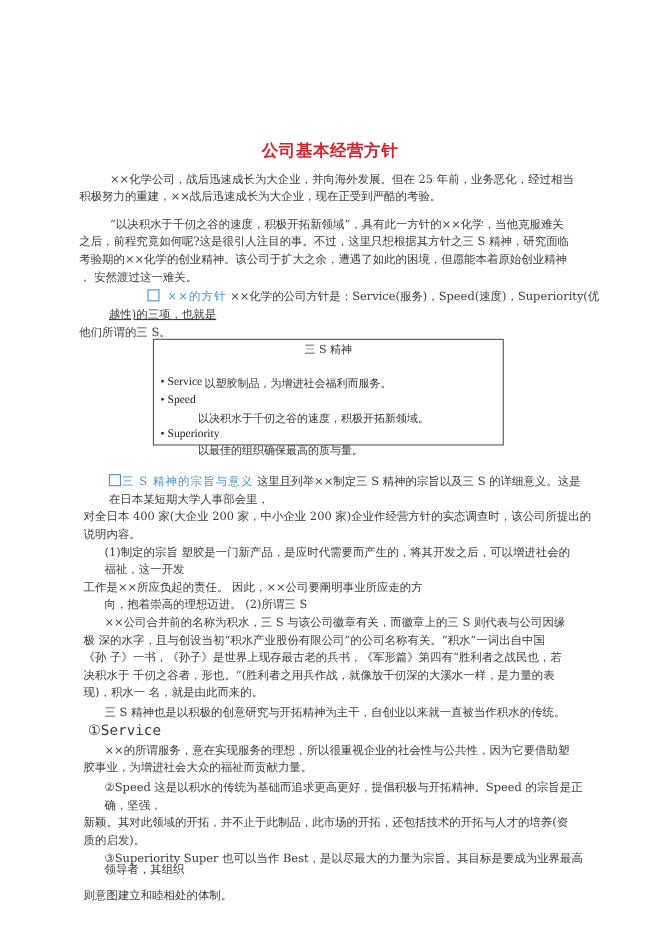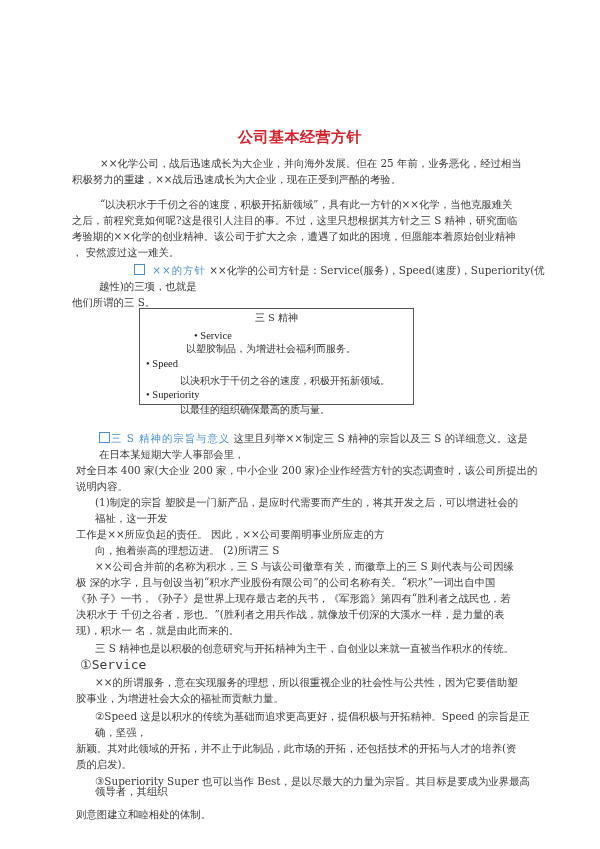--- a/index.html
+++ b/index.html
@@ -6,21 +6,21 @@
   body { width:600px; height:849px; position:relative; overflow:hidden;
          font-family:"DejaVu Serif", "Liberation Serif", serif; color:#333; }
   .page { position:absolute; left:0; top:0; width:600px; height:849px; }
   .title { position:absolute; top:128px; left:0; width:600px; text-align:center;
            font-family:"DejaVu Sans","Liberation Sans",sans-serif; font-weight:bold;
            font-size:15px; color:#d8212b; letter-spacing:0.5px; }
   .p { position:absolute; font-size:10.4px; line-height:16px; color:#3a3a3a; white-space:nowrap; }
   .mono { font-family:"DejaVu Sans Mono","Liberation Mono",monospace; font-size:13px; }
   .blue { color:#4a8fcf; letter-spacing:1px; }
   .box { position:absolute; left:139px; top:308px; width:273px; height:95px;
-         border:1px solid #555; }
+         border:1px solid #555;padding-left:44px; }
   .box-title { position:absolute; top:2px; left:0; width:100%; text-align:center; font-size:10px; color:#333; }
   .bullet { position:absolute; left:6px; font-family:"Liberation Serif",serif; font-size:10.5px; color:#222; }
   .bdesc { position:absolute; font-size:10px; color:#333; white-space:nowrap; }
   .chk { display:inline-block; width:9px; height:9px; border:1px solid #4a8fcf; vertical-align:-1px; margin-right:4px; }
 </style>
 </head>
 <body>
 
 <div class="page">
   <div class="title">公司基本经营方针</div>
@@ -31,26 +31,26 @@
   <div class="p" style="left:100px;top:196px;">“以决积水于千仞之谷的速度，积极开拓新领域”，具有此一方针的××化学，当他克服难关</div>
   <div class="p" style="left:72px;top:212px;">之后，前程究竟如何呢?这是很引人注目的事。不过，这里只想根据其方针之三 S 精神，研究面临</div>
   <div class="p" style="left:72px;top:228px;">考验期的××化学的创业精神。该公司于扩大之余，遭遇了如此的困境，但愿能本着原始创业精神</div>
   <div class="p" style="left:72px;top:244px;">，  安然渡过这一难关。</div>
 
   <div class="p" style="left:99px;top:262px;padding-left:35px;">
     <span class="chk"></span>
     <span class="blue">××的方针</span>
     <span>××化学的公司方针是：Service(服务)，Speed(速度)，Superiority(优</span>
   </div>
-  <div class="p" style="left:99px;top:278px;">越性)的三项，也就是</div>
+  <div class="p" style="left:99px;top:278px;text-decoration:underline;">越性)的三项，也就是</div>
   <div class="p" style="left:72px;top:294px;">他们所谓的三 S。</div>
 
   <div class="box">
     <div class="box-title">三 S 精神</div>
-    <div class="bullet" style="top:21px;margin-left:48px;">• Service</div>
+    <div class="bullet" style="top:33px;">• Service</div>
     <div class="bdesc" style="left:46px;top:33px;">以塑胶制品，为增进社会福利而服务。</div>
     <div class="bullet" style="top:49px;">• Speed</div>
     <div class="bdesc" style="left:40px;top:65px;">以决积水于千仞之谷的速度，积极开拓新领域。</div>
     <div class="bullet" style="top:80px;">• Superiority</div>
   </div>
   <div class="bdesc" style="left:180px;top:403px;">以最佳的组织确保最高的质与量。</div>
 
   <div class="p" style="left:99px;top:430px;">
     <span class="chk" style="margin-right:1px;"></span><span class="blue">三 S 精神的宗旨与意义</span>
     <span>这里且列举××制定三 S 精神的宗旨以及三 S 的详细意义。这是</span>

